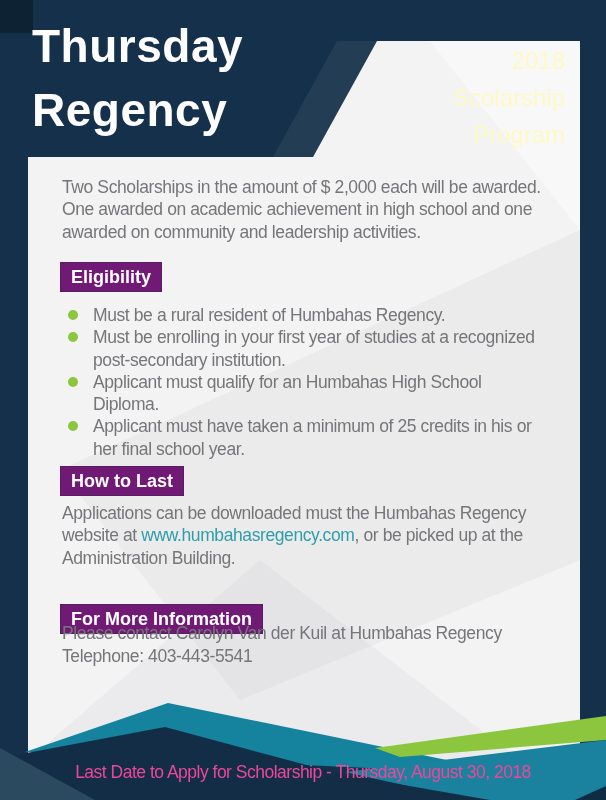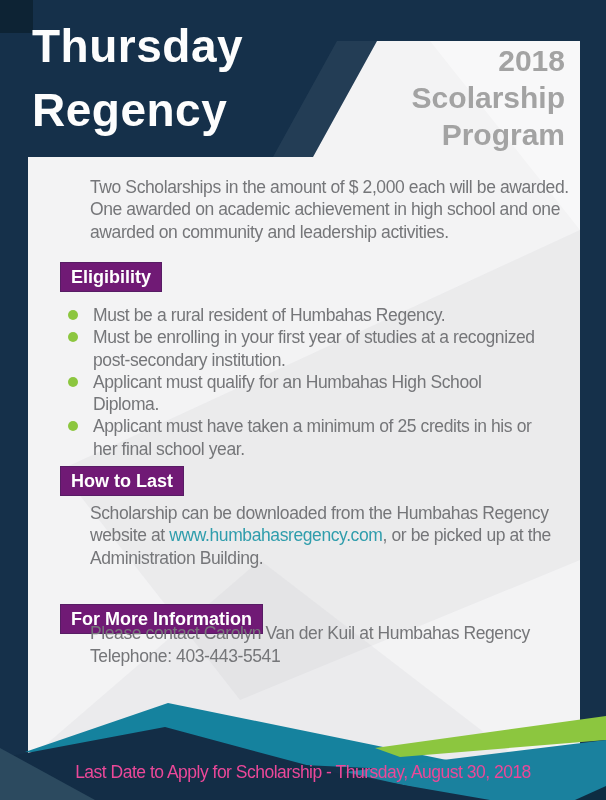--- a/index.html
+++ b/index.html
@@ -40,24 +40,24 @@
   .bottom-right-wedge{background:#0e2c42;
     clip-path:polygon(575px 800px,606px 786px,606px 800px);}
   
   .org-title{
     position:absolute;left:32px;top:14px;
     font-size:46px;font-weight:bold;line-height:64px;
     color:#fdfdfd;letter-spacing:0.5px;white-space:nowrap;
   }
   .program-title{
     position:absolute;right:41px;top:42px;
-    text-align:right;font-size:30px;font-weight:bold;line-height:37px;
-    color:#a3a3a3;white-space:nowrap;
+    text-align:right;font-size:24px;font-weight:normal;line-height:37px;
+    color:#fef9c3;white-space:nowrap;
   }
-  .body-text{color:#757679;font-size:17.5px;letter-spacing:-0.4px;line-height:22.3px;margin-left:28px;}
+  .body-text{color:#757679;font-size:17.5px;letter-spacing:-0.4px;line-height:22.3px;}
   .ln{white-space:nowrap;}
   .intro{position:absolute;left:62px;top:176px;}
   .badge{
     position:absolute;left:60px;display:inline-block;
     background:#701a75;color:#ffffff;
     font-size:18px;font-weight:bold;line-height:28px;height:28px;
     padding:0 10px;border:1px solid rgba(13,35,52,0.25);
     white-space:nowrap;
   }
   .badge-eligibility{top:262px;}
@@ -134,21 +134,21 @@
     <li class="bullet-item">
       <span class="bullet-dot"></span>
       <div class="ln">Applicant must have taken a minimum of 25 credits in his or</div>
       <div class="ln">her final school year.</div>
     </li>
   </ul>
 
   <div class="badge badge-apply">How to Last</div>
 
   <div class="apply-para body-text">
-    <div class="ln">Scholarship can be downloaded from the Humbahas Regency</div>
+    <div class="ln">Applications can be downloaded must the Humbahas Regency</div>
     <div class="ln"><span>website at </span><span class="link">www.humbahasregency.com</span><span>, or be picked up at the</span></div>
     <div class="ln">Administration Building.</div>
   </div>
 
   <div class="badge badge-info">For More Information</div>
 
   <div class="contact body-text">
     <div class="ln">Please contact Carolyn Van der Kuil at Humbahas Regency</div>
     <div class="ln">Telephone: 403-443-5541</div>
   </div>

